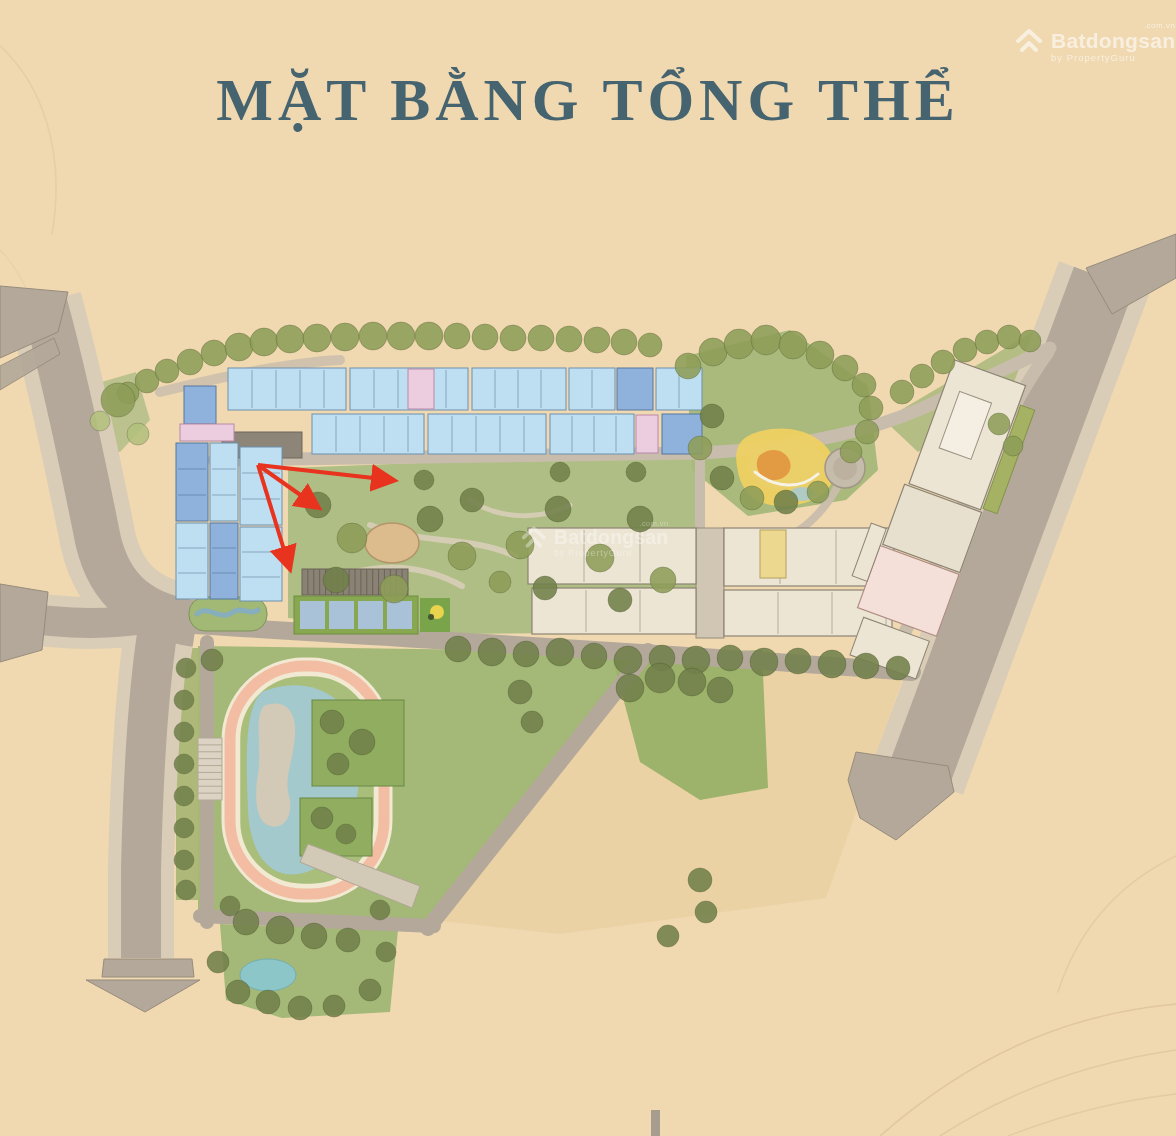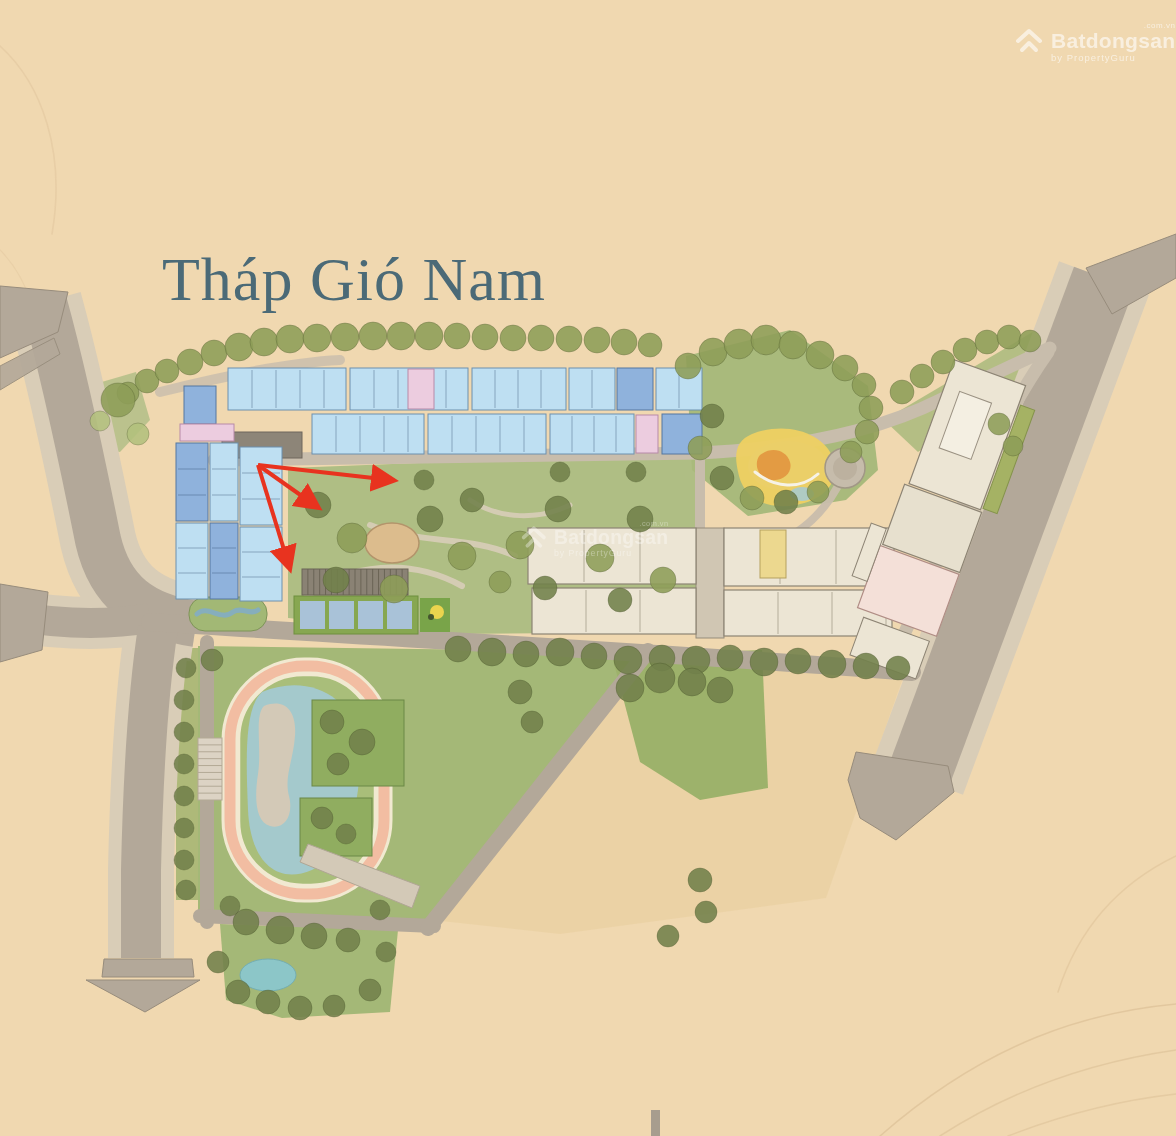--- a/index.html
+++ b/index.html
@@ -276,22 +276,22 @@
       <circle cx="332" cy="722" r="12" fill="#72814b" opacity="0.88" stroke="rgba(55,65,30,0.3)" stroke-width="1"></circle>
       <circle cx="362" cy="742" r="13" fill="#72814b" opacity="0.88" stroke="rgba(55,65,30,0.3)" stroke-width="1"></circle>
       <circle cx="338" cy="764" r="11" fill="#72814b" opacity="0.88" stroke="rgba(55,65,30,0.3)" stroke-width="1"></circle>
       <circle cx="322" cy="818" r="11" fill="#72814b" opacity="0.88" stroke="rgba(55,65,30,0.3)" stroke-width="1"></circle>
       <circle cx="346" cy="834" r="10" fill="#72814b" opacity="0.88" stroke="rgba(55,65,30,0.3)" stroke-width="1"></circle>
       <line x1="258" y1="465" x2="391" y2="480" stroke="#e8331f" stroke-width="4" marker-end="url(#ah)"></line>
       <line x1="258" y1="465" x2="316" y2="506" stroke="#e8331f" stroke-width="4" marker-end="url(#ah)"></line>
       <line x1="258" y1="465" x2="289" y2="566" stroke="#e8331f" stroke-width="4" marker-end="url(#ah)"></line>
     </svg>
 
-
-  <div class="tower-label" style="color: rgb(75, 106, 119);">Tháp Gió Nam</div>
+  <h1 class="plan-title" style="color: rgb(70, 100, 111);">MẶT BẰNG TỔNG THỂ</h1>
+
 
   <div class="wm wm-tr">
     <svg class="wm-icon" viewBox="0 0 30 28">
       <path d="M4,13 L15,3 L26,13" fill="none" stroke="currentColor" stroke-width="4" stroke-linejoin="round" stroke-linecap="round"></path>
       <path d="M8,22 L15,15 L22,22" fill="none" stroke="currentColor" stroke-width="4" stroke-linejoin="round" stroke-linecap="round"></path>
     </svg>
     <div class="wm-text">
       <span class="wm-domain">.com.vn</span>
       <span class="wm-brand">Batdongsan</span>
       <span class="wm-by">by PropertyGuru</span>

